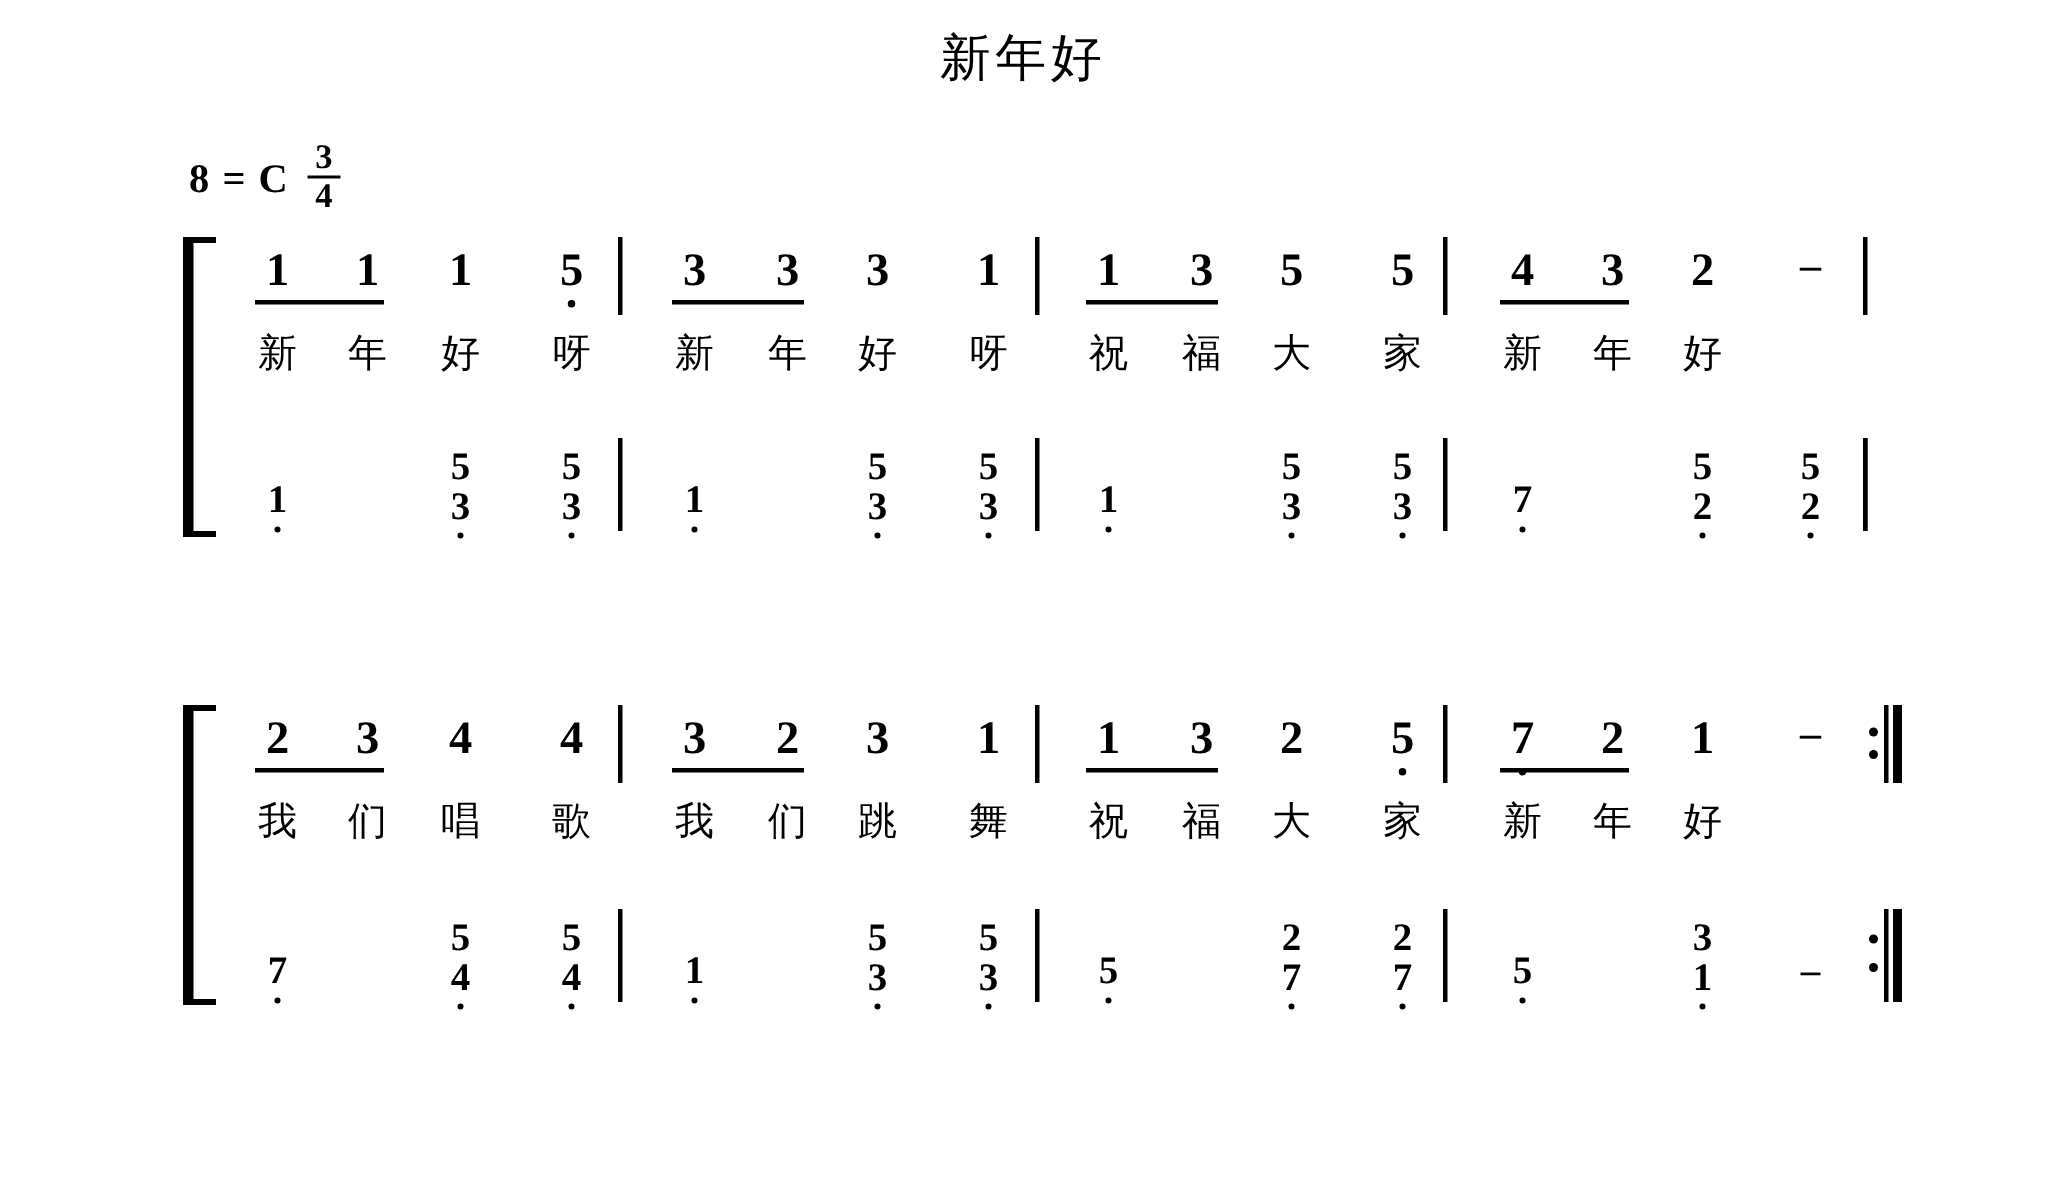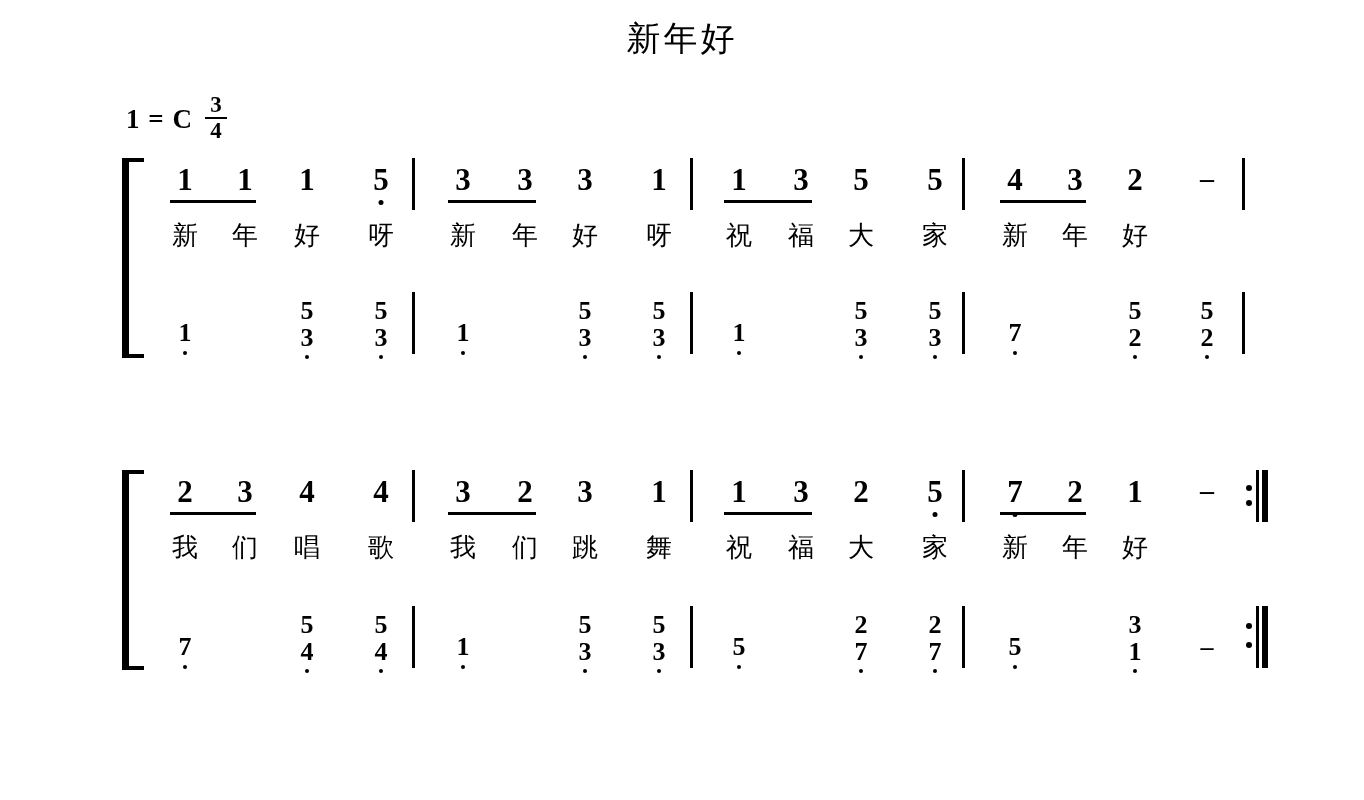--- a/index.html
+++ b/index.html
@@ -175,21 +175,21 @@
     text-align: center;
     line-height: 1;
   }
 </style>
 </head>
 <body>
 
 <div id="title">新年好</div>
 
 <div id="keysig">
-  <span class="kstr">1 = C</span>
+  <span class="kstr">8 = C</span>
   <span class="meter">
     <span class="num">3</span>
     <span class="bar"></span>
     <span class="num">4</span>
   </span>
 </div>
 
 <div class="system" id="system1">
   <div class="brace"></div>
   <div class="row voice1" id="s1v1">

